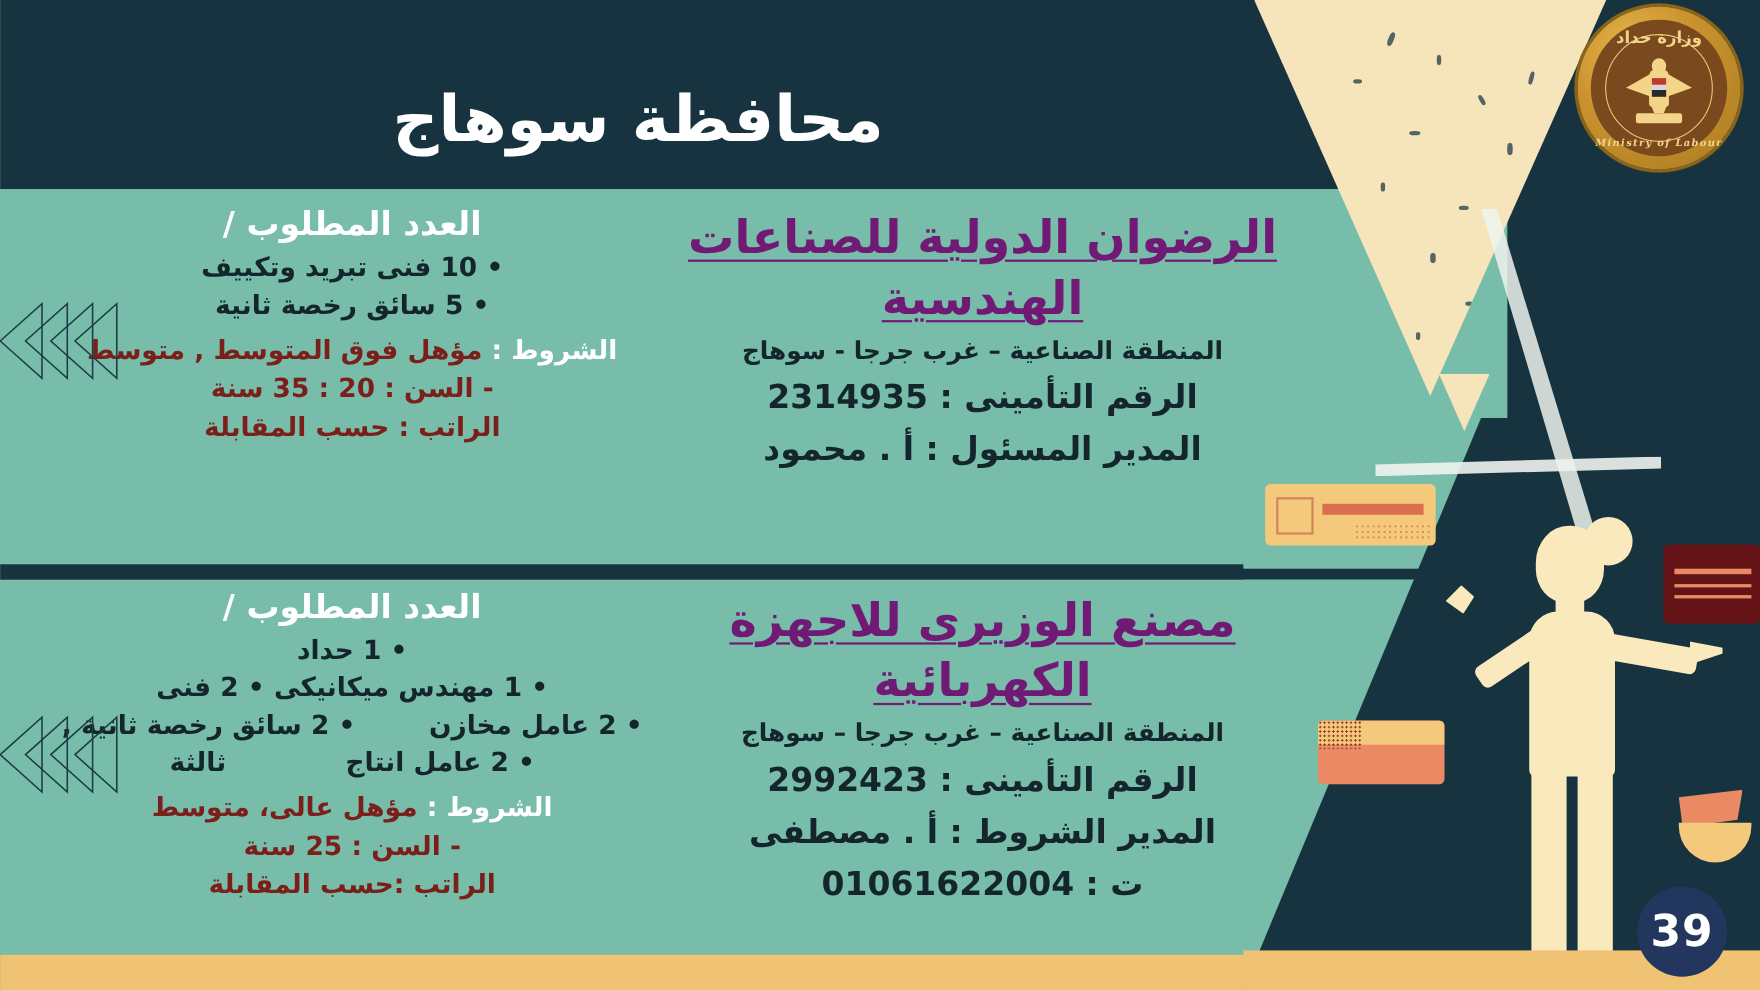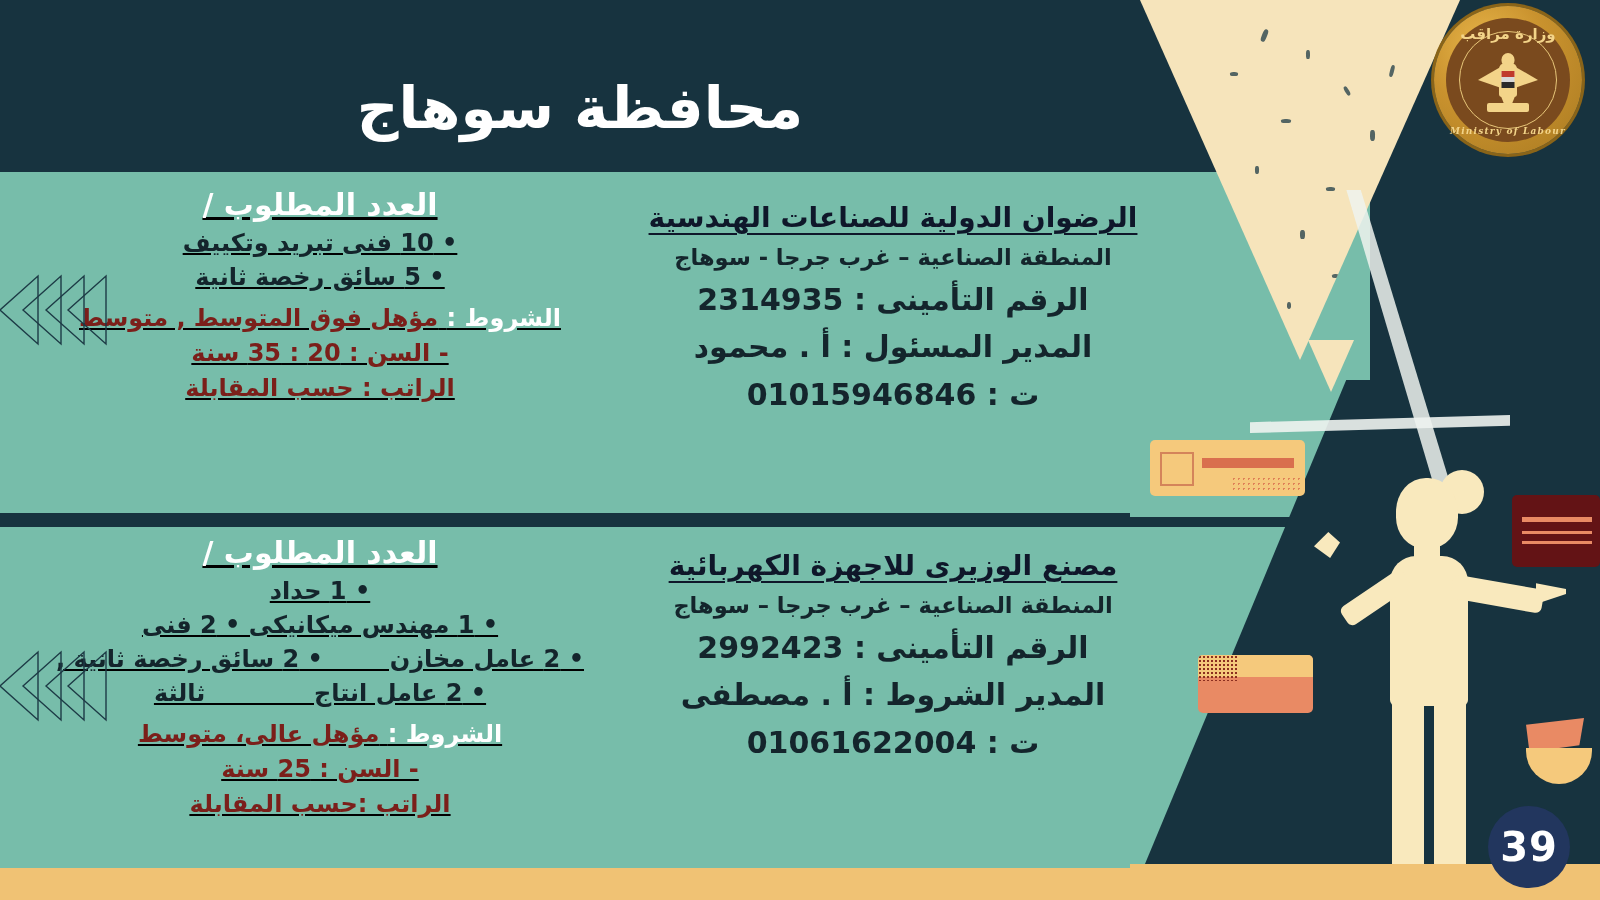--- a/index.html
+++ b/index.html
@@ -115,24 +115,24 @@
   .slide-title{position:absolute;left:0;top:0;width:1160px;height:216px;z-index:8;
     display:flex;align-items:center;justify-content:center;
     color:#ffffff;font-size:58px;font-weight:bold;letter-spacing:1px;}
 
   
   .entry{position:absolute;z-index:8;display:flex;flex-direction:row;width:1180px;}
   .entry-1{left:0;top:182px;height:325px;}
   .entry-2{left:0;top:530px;height:330px;}
 
   .col-company{width:560px;padding:6px 14px 0 0;text-align:center;box-sizing:border-box;}
-  .col-requirements{width:600px;padding:4px 10px 0 10px;box-sizing:border-box;text-align:center;position:relative;text-decoration:underline;}
-
-  .company-name{color:#0f172a;font-size:28px;font-weight:bold;line-height:1.32;
-    text-decoration:underline;text-underline-offset:6px;text-decoration-thickness:2px;margin-top:12px;}
+  .col-requirements{width:600px;padding:4px 10px 0 10px;box-sizing:border-box;text-align:center;position:relative;}
+
+  .company-name{color:#701a75;font-size:42px;font-weight:bold;line-height:1.32;
+    text-decoration:underline;text-underline-offset:6px;text-decoration-thickness:2px;}
   .company-line{color:#14252c;font-size:30px;font-weight:bold;line-height:1.42;margin-top:5px;}
   .company-line.addr{font-size:22.5px;}
 
   .req-heading{color:#ffffff;font-size:30px;font-weight:bold;line-height:1.25;margin-bottom:2px;}
   .req-list{list-style:none;margin:0;padding:0;}
   .req-list li{color:#14252c;font-size:24px;font-weight:bold;line-height:1.42;white-space:pre-wrap;}
   .cond-block{margin-top:7px;}
   .cond-line{color:#7b1f1a;font-size:24px;font-weight:bold;line-height:1.46;}
   .cond-line .lbl{color:#ffffff;}
 
@@ -204,21 +204,21 @@
       <span class="p-foot-l"></span>
         <span class="p-foot-r"></span>
     </div>
 
     <div class="art-sand-bottom"></div>
   </div>
 
   <div class="seal">
     <div class="seal-inner">
       <div class="seal-ring"></div>
-      <div class="seal-ar">وزارة مراقب</div>
+      <div class="seal-ar">وزارة حداد</div>
       <div class="eagle">
         <span class="wl"></span>
           <span class="wr"></span>
         <span class="body"></span>
         <span class="flag">
             <span class="red"></span>
           </span>
         <span class="head"></span>
         <span class="tail"></span>
         <span class="scroll"></span>
@@ -228,21 +228,20 @@
   </div>
 
   <div class="slide-title">محافظة سوهاج</div>
 
   <div class="entry entry-1">
     <div class="col-company">
       <div class="company-name">الرضوان الدولية للصناعات الهندسية</div>
       <div class="company-line addr">المنطقة الصناعية – غرب جرجا - سوهاج</div>
       <div class="company-line">الرقم التأمينى : 2314935</div>
       <div class="company-line">المدير المسئول : أ . محمود</div>
-      <div class="company-line">ت : 01015946846</div>
     </div>
 
     <div class="col-requirements">
       <svg class="chevrons" viewBox="0 0 110 72">
         <path d="M40 2 L40 70 L2 36 Z" fill="none" stroke="#1d3b46" stroke-width="1.4"></path>
         <path d="M63 2 L63 70 L25 36 Z" fill="none" stroke="#1d3b46" stroke-width="1.4"></path>
         <path d="M86 2 L86 70 L48 36 Z" fill="none" stroke="#1d3b46" stroke-width="1.4"></path>
         <path d="M108 2 L108 70 L70 36 Z" fill="none" stroke="#1d3b46" stroke-width="1.4"></path>
       </svg>
       <div class="req-heading">العدد المطلوب /</div>

